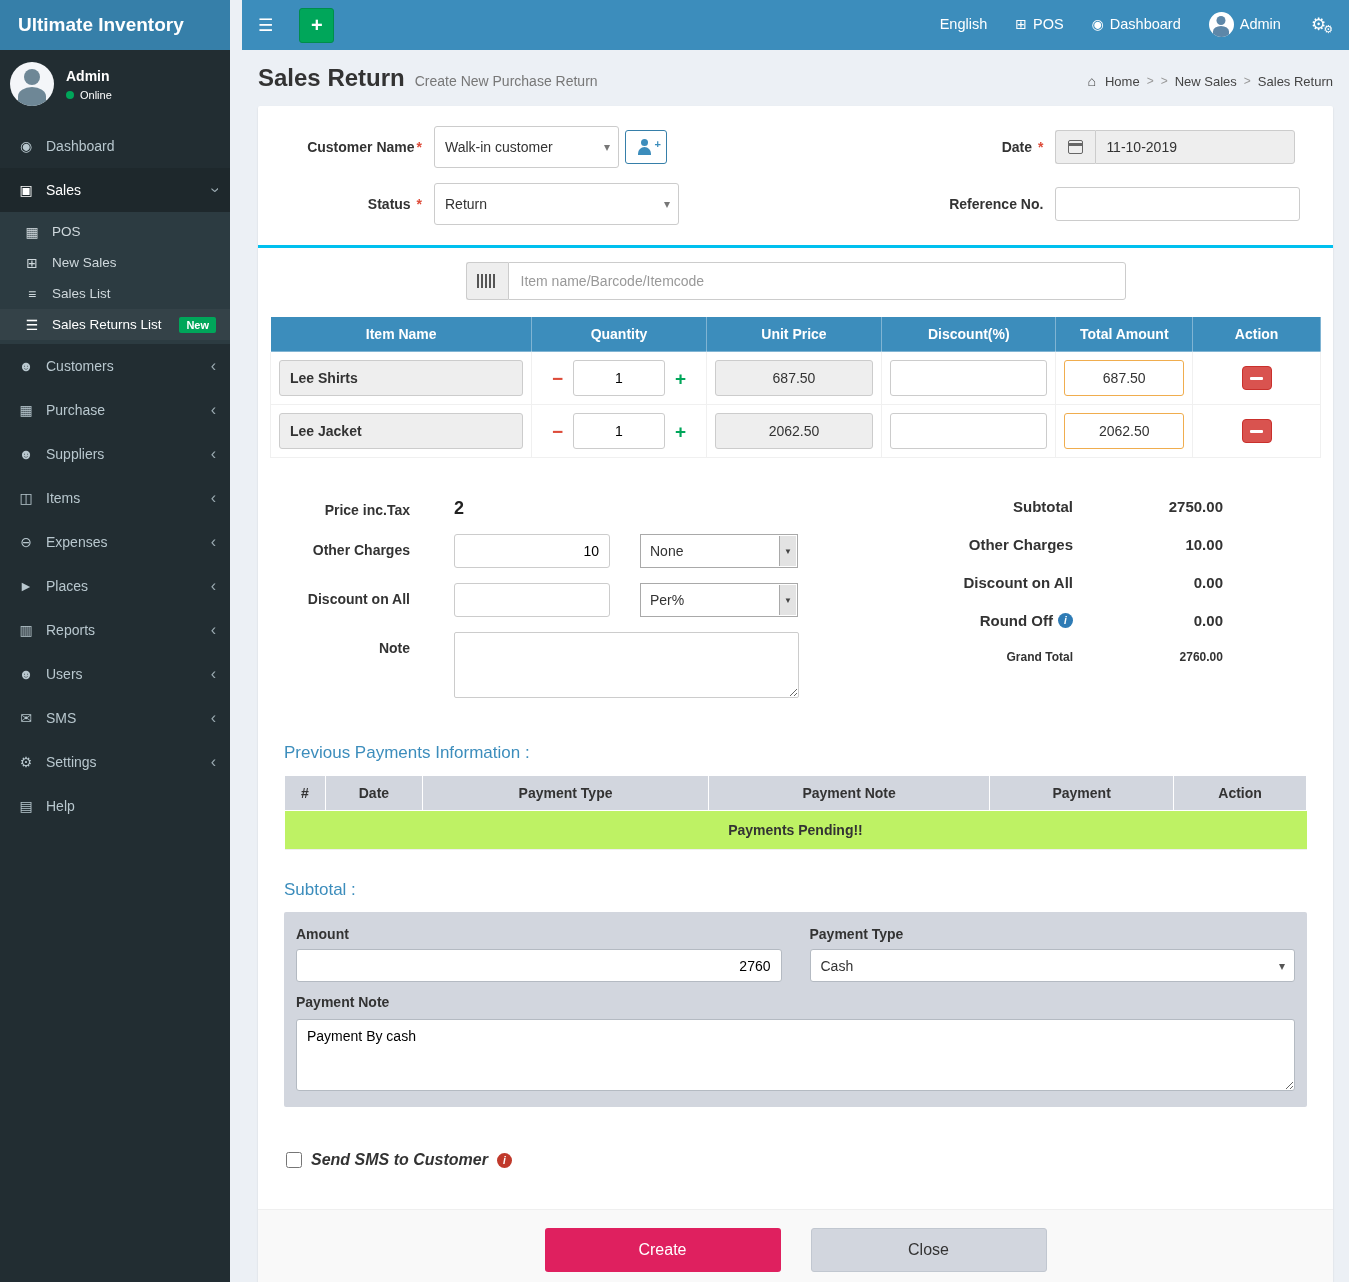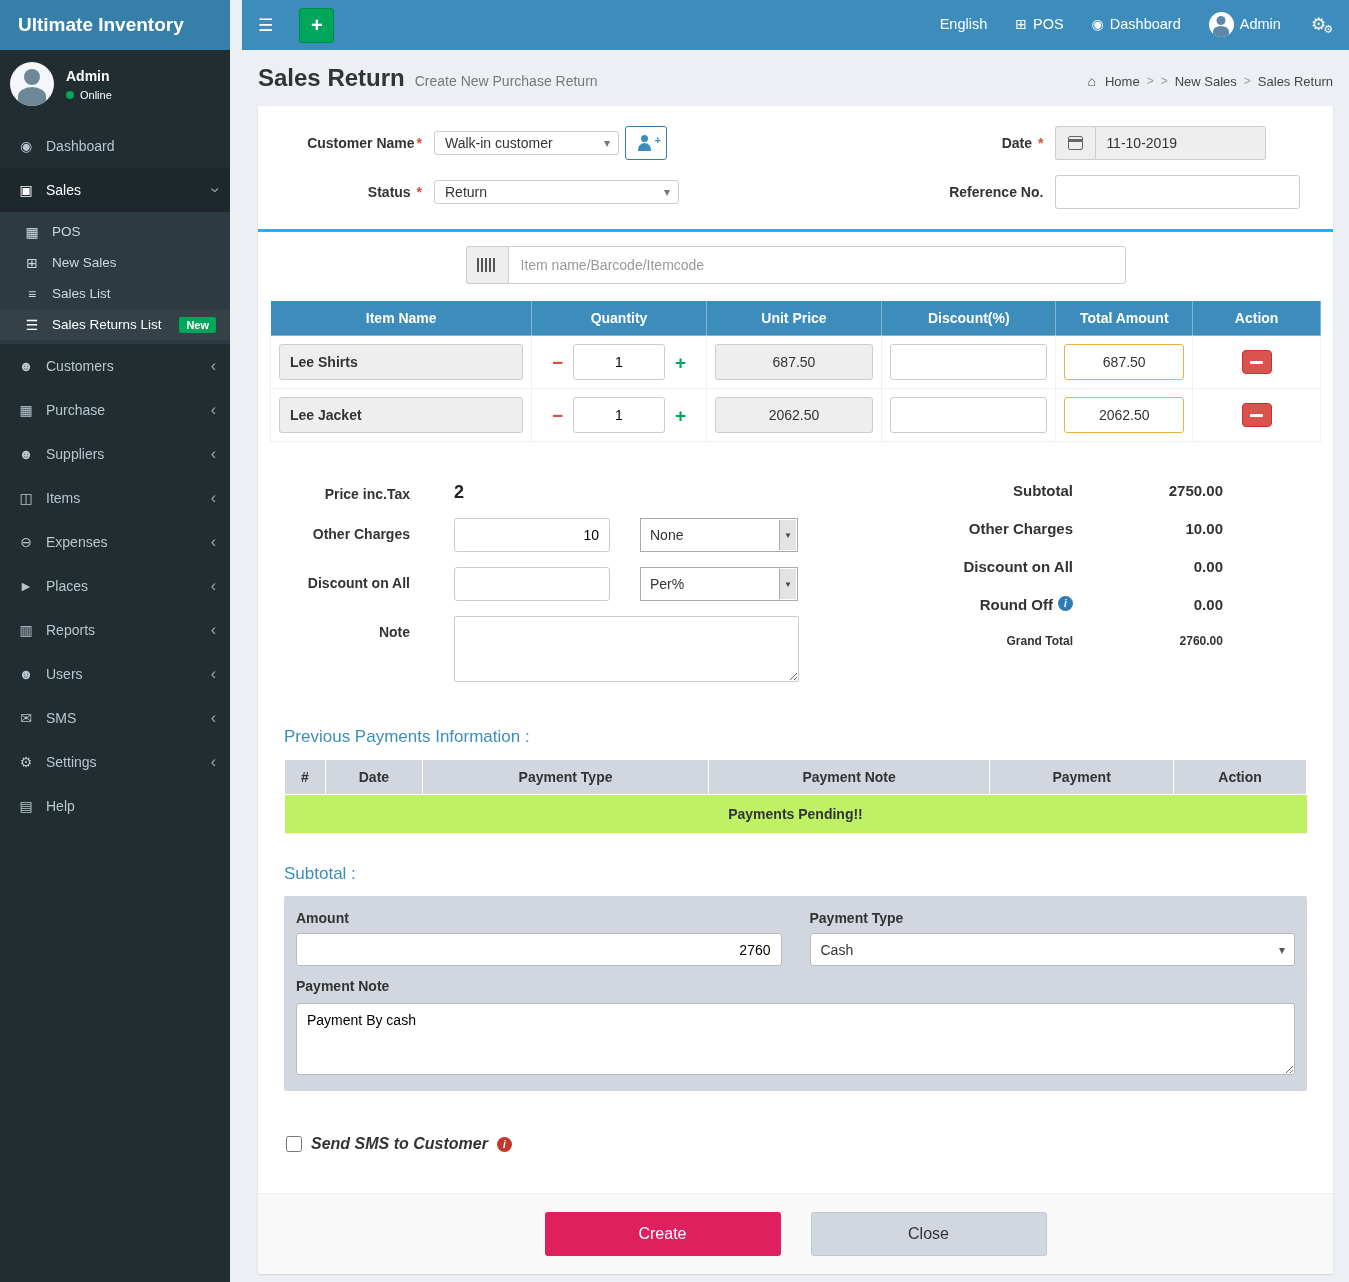--- a/index.html
+++ b/index.html
@@ -71,39 +71,39 @@
 
   .form-row{display:flex;margin-bottom:15px;}
   .form-group{display:flex;align-items:center;}
   .form-group.gl{width:54%;}
   .form-group.gr{width:46%;}
   .flabel{font-weight:bold;font-size:14px;color:#333;text-align:right;padding-right:12px;}
   .gl .flabel{width:162px;flex-shrink:0;}
   .gr .flabel{width:218px;flex-shrink:0;}
   .req{color:#dd4b39;margin-left:2px;}
 
-  .sel{position:relative;height:24px;border:1px solid #ccc;border-radius:3px;background:#fff;
+  .sel{position:relative;height:42px;border:1px solid #ccc;border-radius:3px;background:#fff;
        display:flex;align-items:center;padding:0 24px 0 10px;font-size:14px;cursor:pointer;}
   .sel .caret{position:absolute;right:8px;color:#777;font-size:12px;}
   .sel.w185{width:185px;} .sel.w245{width:245px;}
   .btn-adduser{width:42px;height:34px;margin-left:6px;border:1px solid var(--brand_bg,#367fa9);background:#fff;
                border-radius:3px;display:flex;align-items:center;justify-content:center;cursor:pointer;position:relative;}
   .person-add{position:relative;width:18px;height:16px;}
   .person-add::before{content:"";position:absolute;top:0;left:4px;width:7px;height:7px;border-radius:50%;background:#3c8dbc;}
   .person-add::after{content:"";position:absolute;top:8px;left:1px;width:13px;height:8px;border-radius:7px 7px 0 0;background:#3c8dbc;}
   .pa-plus{position:absolute;right:5px;top:7px;color:#3c8dbc;font-size:11px;font-weight:bold;}
 
   .input-group{display:flex;}
   .ig-addon{width:40px;height:34px;background:#eee;border:1px solid #ccc;border-right:none;border-radius:3px 0 0 3px;
             display:flex;align-items:center;justify-content:center;}
   .cal-icon{width:15px;height:14px;border:1.5px solid #666;border-radius:2px;position:relative;}
   .cal-icon::before{content:"";position:absolute;top:2px;left:0;right:0;height:3px;background:#666;}
   .txt{height:34px;border:1px solid #ccc;border-radius:3px;padding:0 10px;font-size:14px;font-family:inherit;color:#333;}
   .txt.ro{background:#eee;}
-  .txt.w205{width:171px;border-radius:0 3px 3px 0;}
+  .txt.w205{width:200px;border-radius:0 3px 3px 0;}
   .txt.w245{width:245px;}
 
   
   .items-panel{border-top:3px solid var(--panel_line,#00c0ef);margin:20px -14px 0 -14px;padding:12px 12px 8px 12px;}
   .barcode-group{display:flex;width:660px;margin:2px auto 16px auto;}
   .barcode-addon{width:42px;height:38px;background:#eee;border:1px solid #ccc;border-right:none;border-radius:3px 0 0 3px;
                  display:flex;align-items:center;justify-content:center;}
   .barcode-icon{width:20px;height:14px;background:repeating-linear-gradient(90deg,#555 0 2px,transparent 2px 4px);}
   .barcode-input{flex:1;height:38px;border:1px solid #ccc;border-radius:0 3px 3px 0;padding:0 12px;font-size:14px;font-family:Liberation Sans, sans-serif;}
   .barcode-input::placeholder{color:#999;}
@@ -134,21 +134,21 @@
   .tax-count{font-size:18px;font-weight:bold;color:#222;margin-left:32px;padding-top:4px;}
   .chg-input{width:156px;height:34px;border:1px solid #ccc;border-radius:3px;font-size:14px;text-align:right;
              padding:0 10px;margin-left:32px;font-family:inherit;}
   .sel3d{width:158px;height:34px;border:1px solid #a9a9a9;background:#fff;margin-left:30px;display:flex;
          align-items:center;position:relative;font-size:14px;padding-left:9px;cursor:pointer;}
   .sel3d .arrowbox{position:absolute;right:1px;top:1px;bottom:1px;width:17px;background:#e3e3e3;border-left:1px solid #a9a9a9;
                    display:flex;align-items:center;justify-content:center;font-size:8px;color:#444;}
   .note-ta{width:345px;height:66px;border:1px solid #ccc;border-radius:2px;margin-left:32px;font-family:inherit;font-size:14px;padding:6px;}
   .totals-right{width:48%;padding-top:4px;}
   .tot-row{display:flex;justify-content:flex-end;align-items:center;margin-bottom:21px;padding-right:96px;}
-  .tot-label{width:210px;text-align:right;font-weight:bold;font-size:15px;color:#333;display:flex;justify-content:flex-end;align-items:flex-start;gap:5px;}
+  .tot-label{width:210px;text-align:right;font-weight:bold;font-size:15px;color:#333;display:flex;justify-content:flex-end;align-items:center;gap:5px;}
   .tot-value{width:150px;text-align:right;font-weight:bold;font-size:15px;color:#333;}
   .tot-row.grand .tot-label,.tot-row.grand .tot-value{font-size:12px;}
   .info-ic{width:15px;height:15px;border-radius:50%;color:#fff;font-size:10px;font-weight:bold;font-style:italic;
            display:inline-flex;align-items:center;justify-content:center;flex-shrink:0;}
   .info-ic.blue{background:#2e7bb5;}
   .info-ic.red{background:#c0392b;}
 
   .section-title{color:#3c8dbc;font-size:17px;margin:30px 0 12px 12px;font-weight:normal;}
   table.payments{width:calc(100% - 24px);margin:0 12px;border-collapse:collapse;}
   table.payments th{background:#d2d6de;color:#333;font-size:14px;font-weight:bold;padding:9px 8px;

